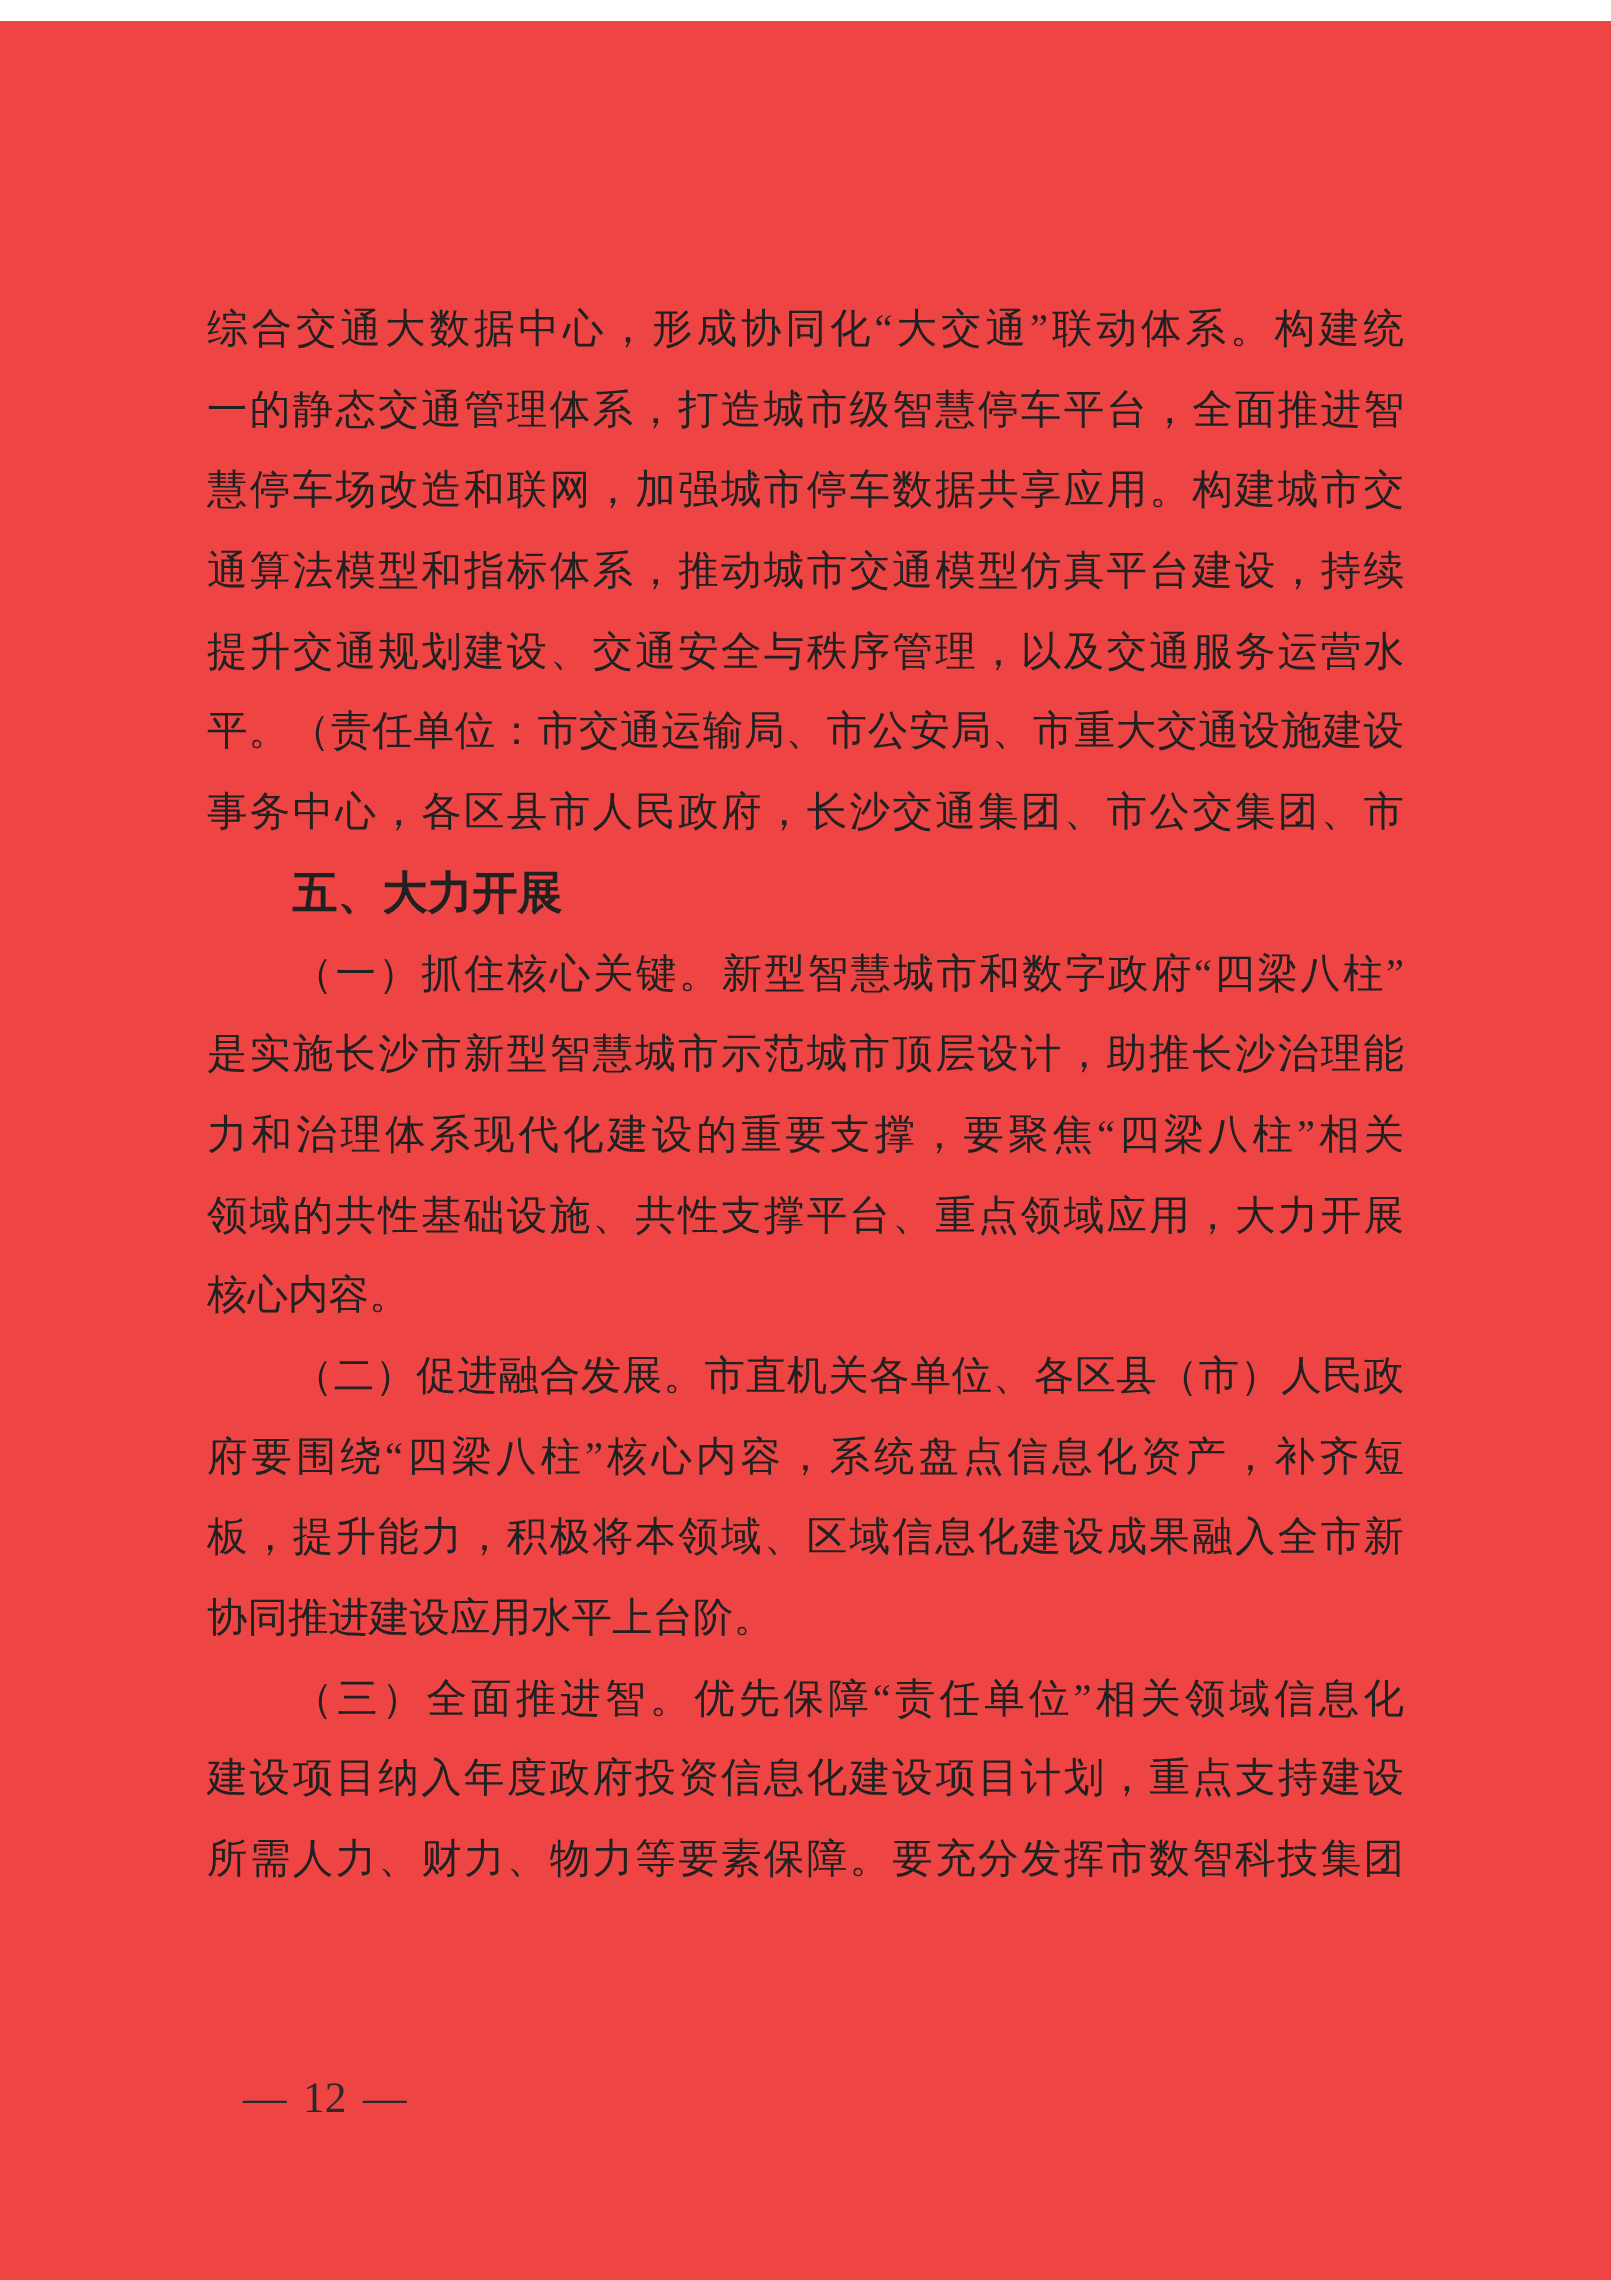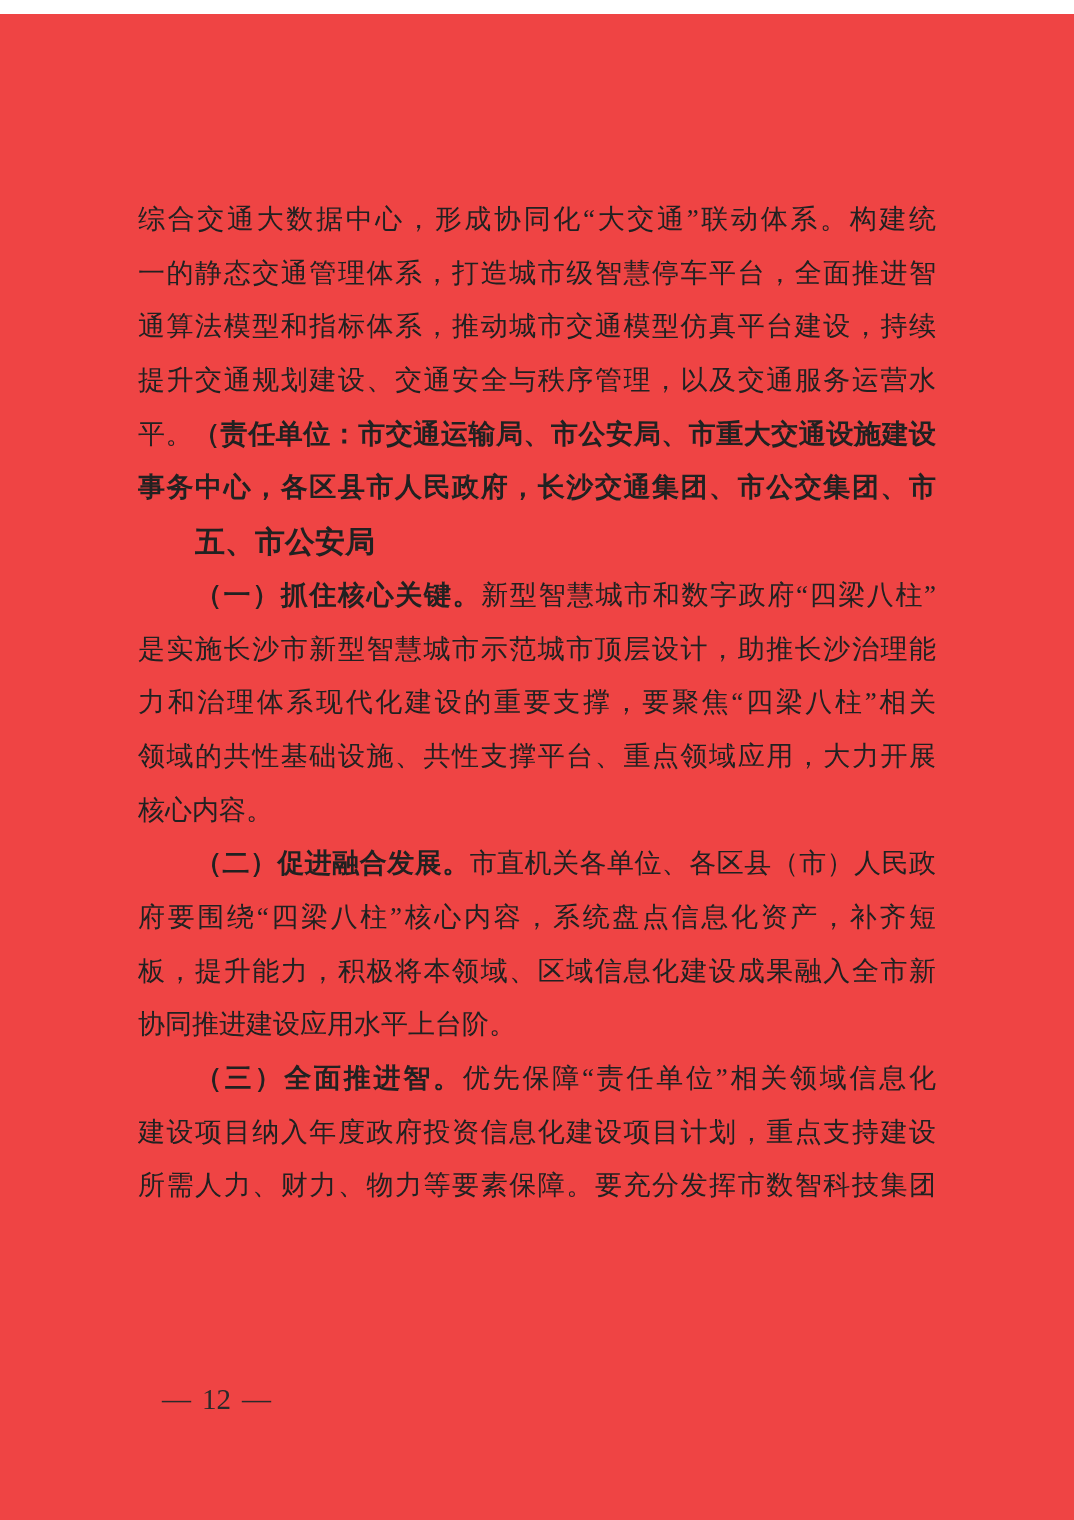--- a/index.html
+++ b/index.html
@@ -31,21 +31,21 @@
     white-space: nowrap;
   }
   .just {
     white-space: normal;
     text-align: justify;
     text-align-last: justify;
     text-justify: inter-character;
   }
   .left { text-align: left; }
   .indent { padding-left: 57px; }
-  .bold { font-weight: 700; }
+  .bold { font-weight: 400; }
   .heading {
     font-family: "Liberation Sans", "DejaVu Sans", sans-serif;
     font-weight: 700;
     font-size: 30px;
     padding-left: 57px;
     text-align: left;
   }
   .footer {
     position: absolute;
     left: 162px;
@@ -59,27 +59,28 @@
   .footer .dash { letter-spacing: 0; }
 </style>
 </head>
 <body>
 
 <div class="page">
   <main class="text-block">
 
     <p class="line just">综合交通大数据中心，形成协同化“大交通”联动体系。构建统</p>
     <p class="line just">一的静态交通管理体系，打造城市级智慧停车平台，全面推进智</p>
+    <p class="line just">慧停车场改造和联网，加强城市停车数据共享应用。构建城市交</p>
     <p class="line just">通算法模型和指标体系，推动城市交通模型仿真平台建设，持续</p>
     <p class="line just">提升交通规划建设、交通安全与秩序管理，以及交通服务运营水</p>
 
     <p class="line just"><span>平。</span><span class="bold">（责任单位：市交通运输局、市公安局、市重大交通设施建设</span></p>
     <p class="line just bold">事务中心，各区县市人民政府，长沙交通集团、市公交集团、市</p>
 
-    <h2 class="line heading">五、市公安局</h2>
+    <h2 class="line heading">五、大力开展</h2>
 
     <p class="line just indent"><span class="bold">（一）抓住核心关键。</span><span>新型智慧城市和数字政府“四梁八柱”</span></p>
     <p class="line just">是实施长沙市新型智慧城市示范城市顶层设计，助推长沙治理能</p>
     <p class="line just">力和治理体系现代化建设的重要支撑，要聚焦“四梁八柱”相关</p>
     <p class="line just">领域的共性基础设施、共性支撑平台、重点领域应用，大力开展</p>
     <p class="line left">核心内容。</p>
 
     <p class="line just indent"><span class="bold">（二）促进融合发展。</span><span>市直机关各单位、各区县（市）人民政</span></p>
     <p class="line just">府要围绕“四梁八柱”核心内容，系统盘点信息化资产，补齐短</p>
     <p class="line just">板，提升能力，积极将本领域、区域信息化建设成果融入全市新</p>

